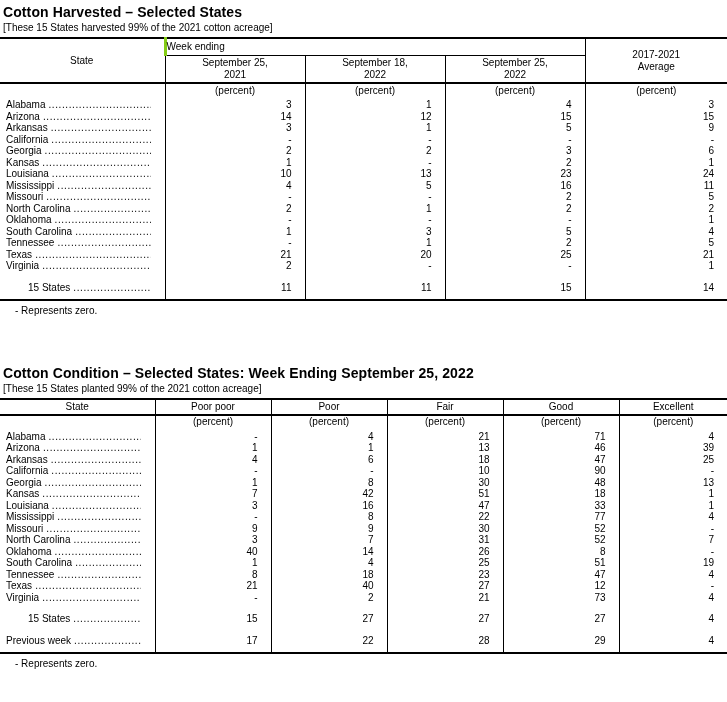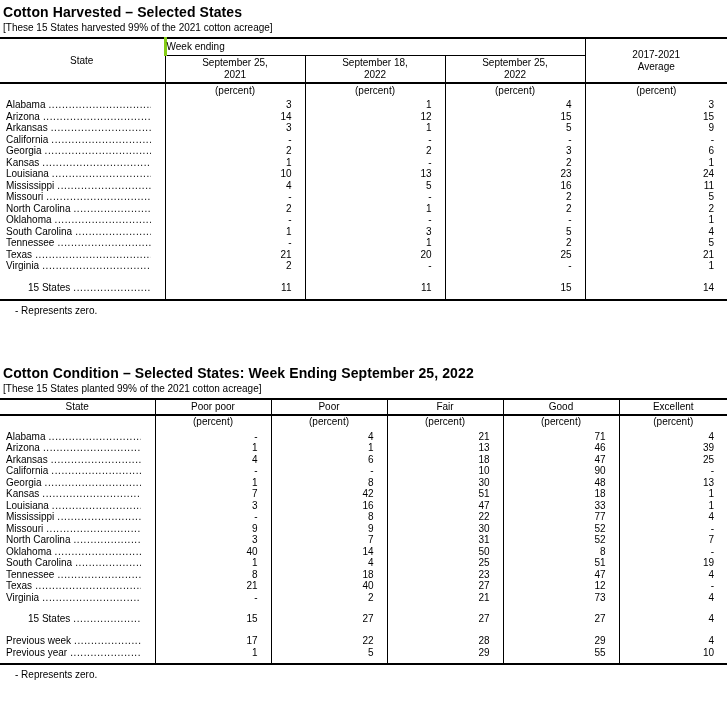--- a/index.html
+++ b/index.html
@@ -489,21 +489,21 @@
 
         <tr>
           <td class="state-cell">
             <div class="leader">
               <span class="nm">Oklahoma</span>
               <span class="dots"></span>
             </div>
           </td>
           <td class="num vline">40</td>
           <td class="num vline">14</td>
-          <td class="num vline">50</td>
+          <td class="num vline">26</td>
           <td class="num vline">8</td>
           <td class="num vline">-</td>
         </tr>
 
         <tr>
           <td class="state-cell">
             <div class="leader">
               <span class="nm">South Carolina</span>
               <span class="dots"></span>
             </div>
@@ -594,33 +594,20 @@
               <span class="dots"></span>
             </div>
           </td>
           <td class="num vline">17</td>
           <td class="num vline">22</td>
           <td class="num vline">28</td>
           <td class="num vline">29</td>
           <td class="num vline">4</td>
         </tr>
 
-        <tr>
-          <td class="state-cell">
-            <div class="leader">
-              <span class="nm">Previous year</span>
-              <span class="dots"></span>
-            </div>
-          </td>
-          <td class="num vline">1</td>
-          <td class="num vline">5</td>
-          <td class="num vline">29</td>
-          <td class="num vline">55</td>
-          <td class="num vline">10</td>
-        </tr>
 
       <tr class="pad-row">
         <td></td>
           <td class="vline"></td>
           <td class="vline"></td>
           <td class="vline"></td>
           <td class="vline"></td>
           <td class="vline"></td>
       </tr>
     </tbody>

